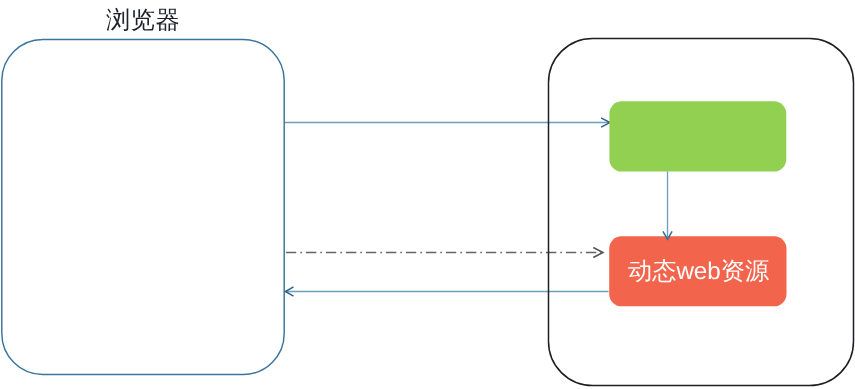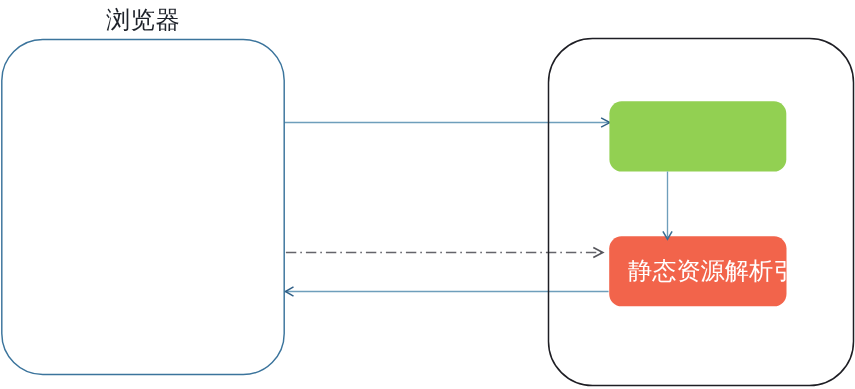--- a/index.html
+++ b/index.html
@@ -81,15 +81,15 @@
     <rect x="609.4" y="101.3" width="176.9" height="70.2" rx="12.3" ry="12.3" fill="#92d052"></rect>
     <rect x="609.2" y="236.3" width="177.3" height="70" rx="12.3" ry="12.3" fill="#f2644b"></rect>
 
     <g>
       <path d="M 667.5 171.5 L 667.5 238.6" fill="none" stroke="#6e9ebb" stroke-width="1.35"></path>
       <path d="M 662.9 231.3 L 667.5 239.2 L 672.1 231.3" fill="none" stroke="#3a6e93" stroke-width="1.5" stroke-linecap="butt" stroke-linejoin="miter"></path>
     </g>
   </svg>
 
   <div class="label title-label" style="left:105.6px; top:8.6px; letter-spacing:0.5px;">浏览器</div>
-  <div class="label box-text" style="left:627.5px; top:259.5px;">静态资源解析引擎</div>
+  <div class="label box-text" style="left:627.5px; top:259.5px;">动态web资源</div>
 
 </div>
 
 </body></html>

